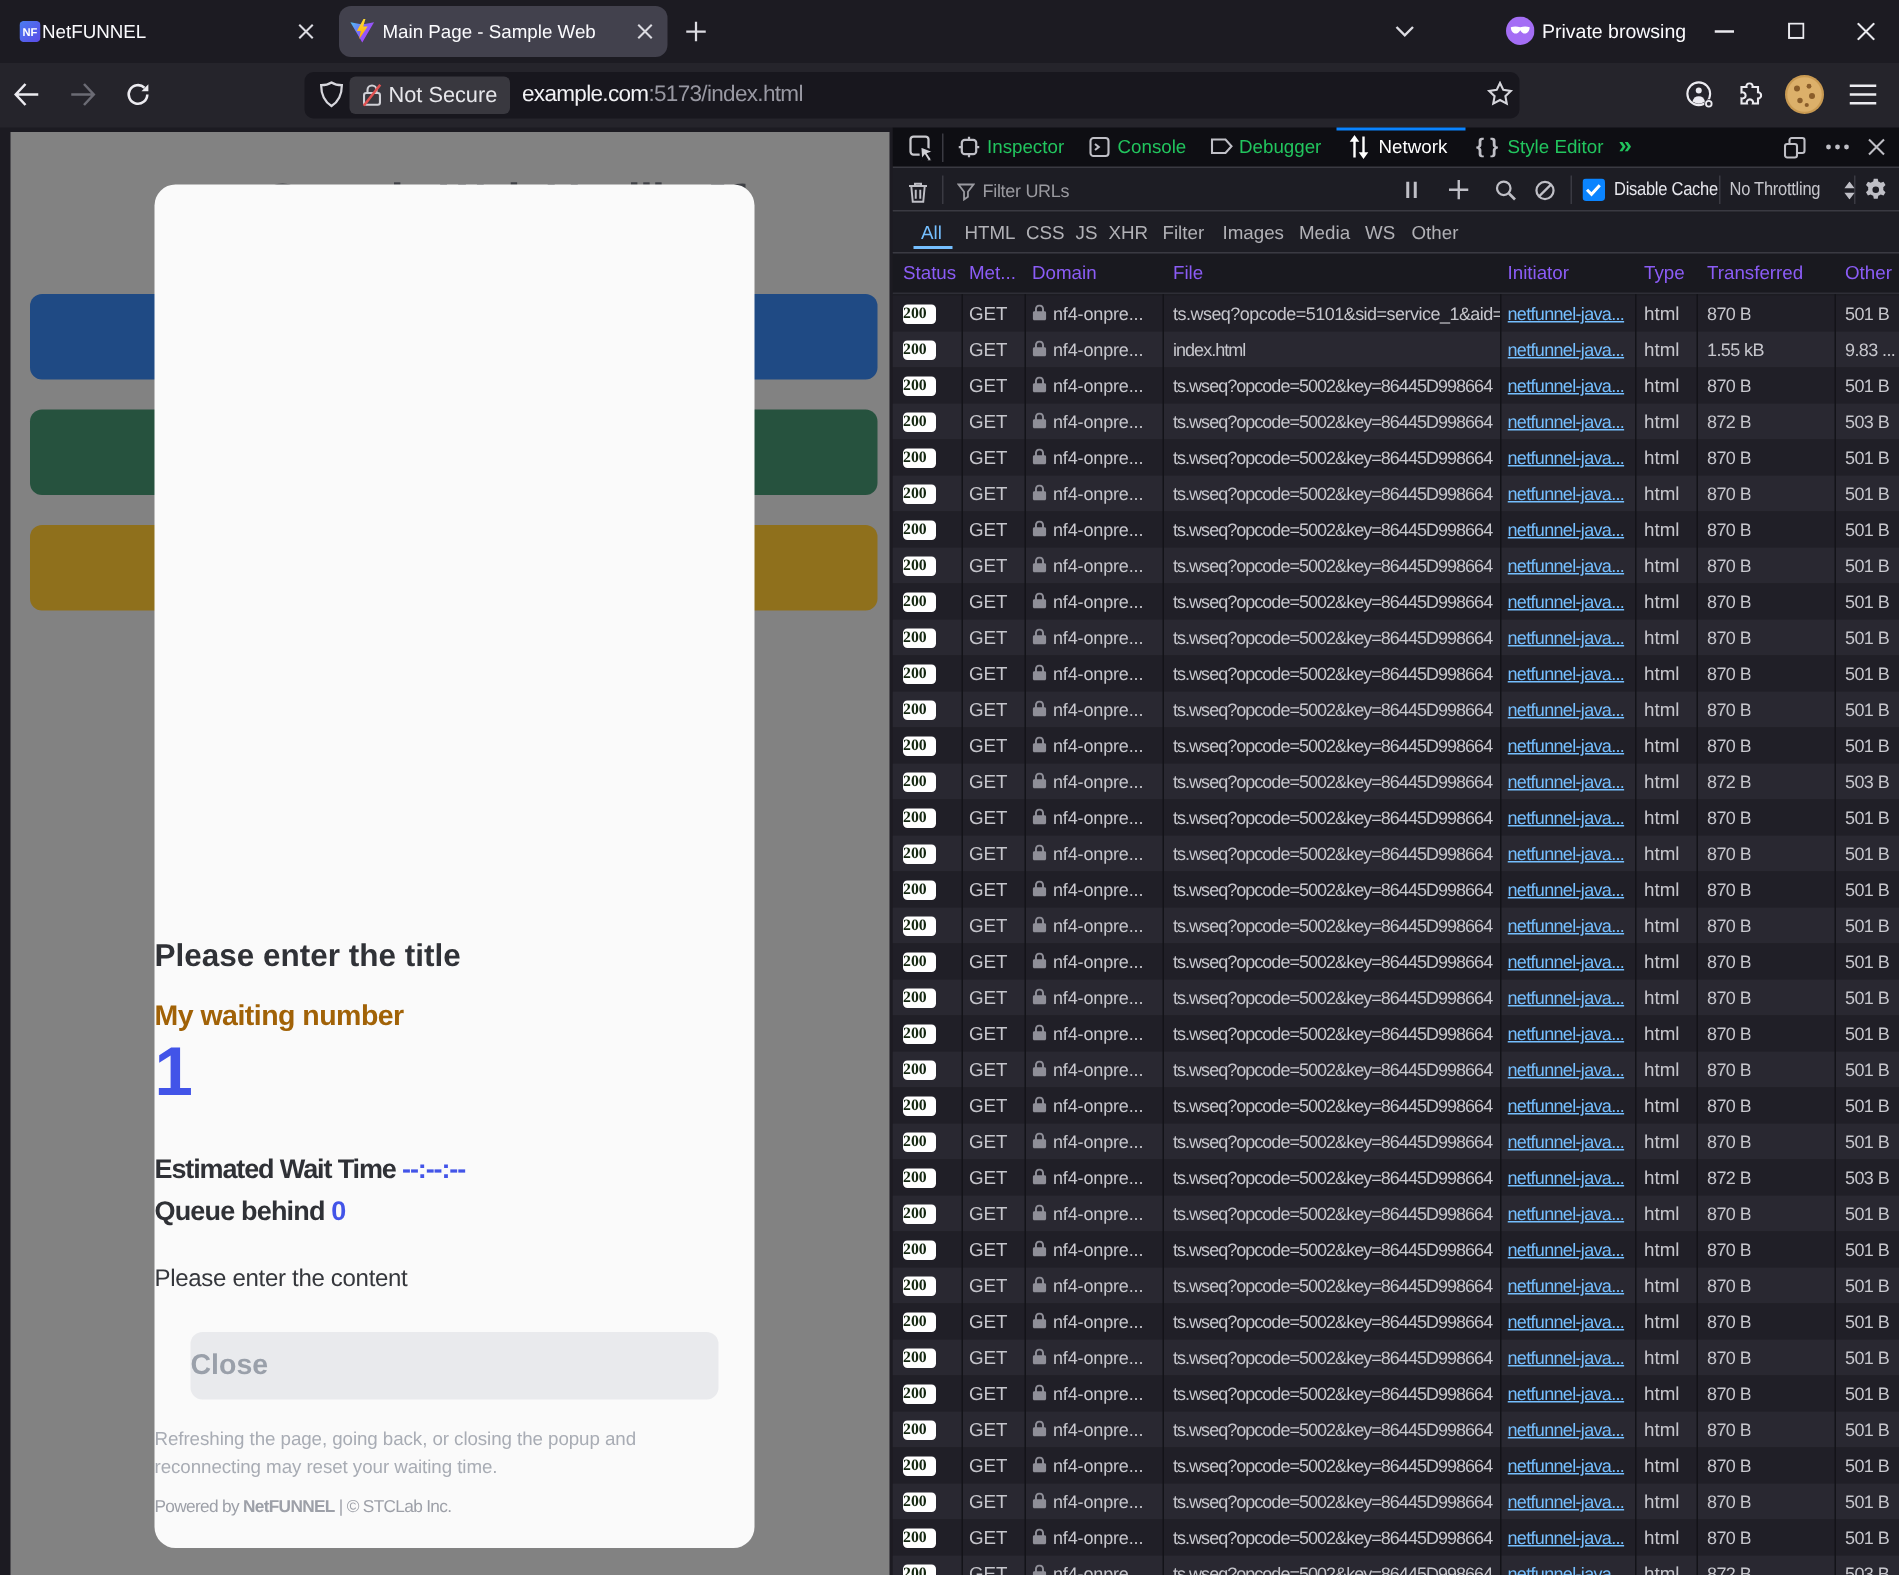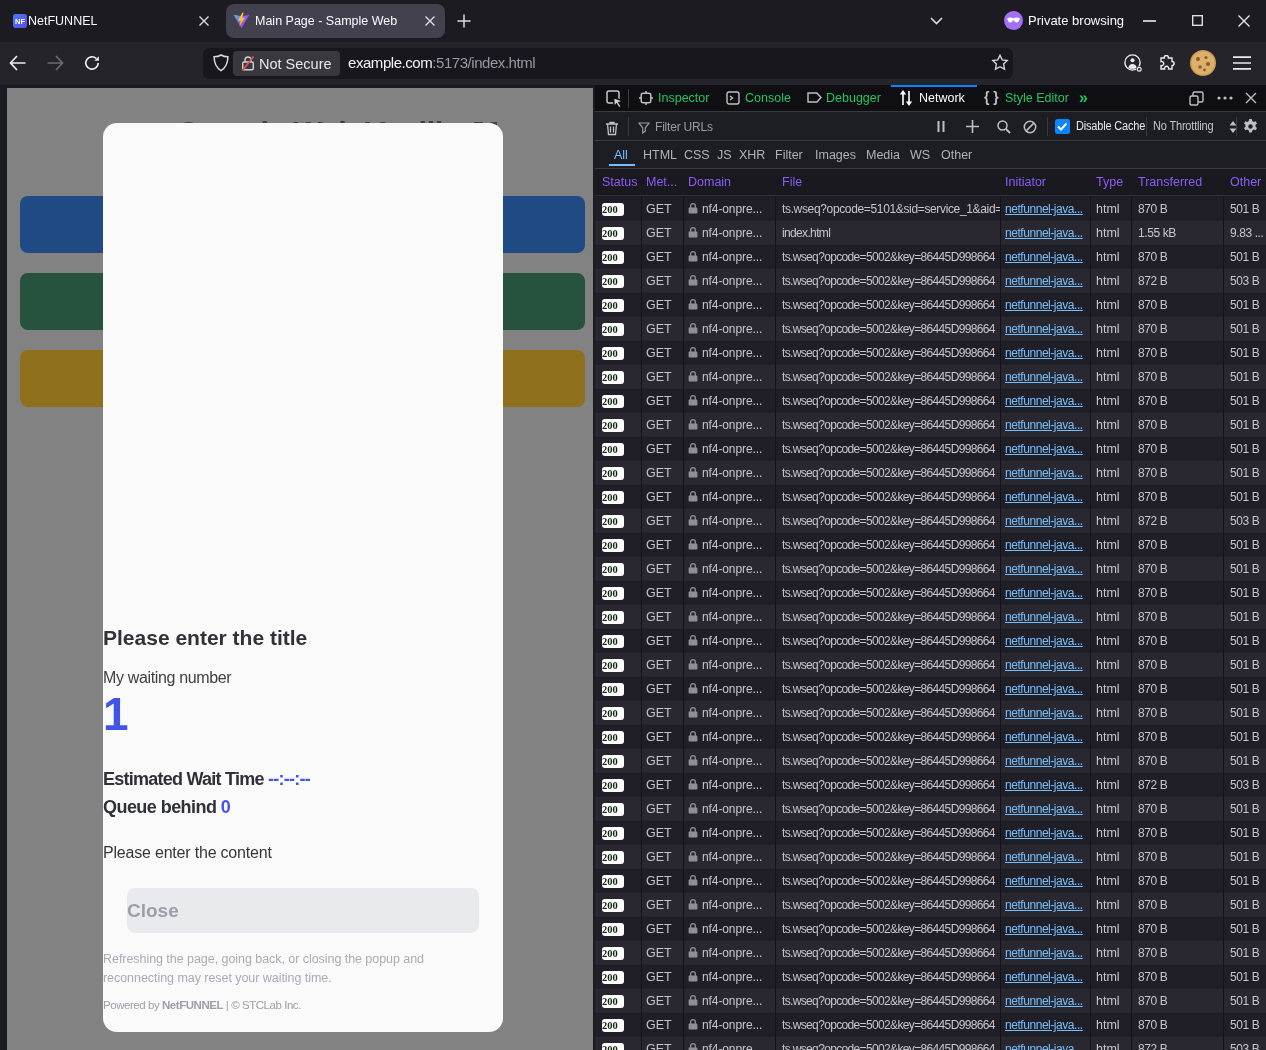--- a/index.html
+++ b/index.html
@@ -10,21 +10,21 @@
 .tabtitle{font-size:12.5px;color:#fbfbfe}
 #tab2{position:absolute;left:226px;top:4px;width:219px;height:34px;background:#42414d;border-radius:8px}
 #urlbar{position:absolute;left:203px;top:48px;width:810px;height:31px;background:#18171e;border-radius:6px}
 #chip{position:absolute;left:233px;top:51px;width:107px;height:25px;background:#39383f;border-radius:4px}
 
 #page{position:absolute;left:7px;top:88px;width:586px;height:962px;background:#828282;overflow:hidden}
 .bar{position:absolute;left:13px;width:565px;height:57px;border-radius:8px}
 #modal{position:absolute;left:96px;top:35px;width:400px;height:909px;background:#fafafa;border-radius:14px;text-align:left}
 #modal div{position:absolute;width:100%}
 #modal .t1{top:504px;font-size:21px;line-height:22px;font-weight:bold;color:#303237}
-#modal .t2{top:546px;font-size:16px;line-height:18px;font-weight:400;color:#404040;letter-spacing:-0.35px}
+#modal .t2{top:546px;font-size:19px;line-height:18px;font-weight:700;color:#a16207;letter-spacing:-0.35px}
 #modal .num{top:568px;font-size:46px;line-height:46px;font-weight:bold;color:#4254e8}
 #modal .t3{top:647px;font-size:18px;line-height:18px;font-weight:bold;color:#2f3136;letter-spacing:-0.75px}
 #modal .t4{top:675px;font-size:18px;line-height:18px;font-weight:bold;color:#2f3136;letter-spacing:-0.55px}
 #modal .blue{color:#4254e8}
 #modal .t5{top:721px;font-size:16px;line-height:17px;color:#35373c;letter-spacing:-0.2px}
 #modal .btn{top:765px;left:24px;width:352px;height:45px;background:#e9eaed;border-radius:8px;line-height:45px;font-size:19px;font-weight:600;color:#9aa0aa}
 #modal .foot{top:827px;font-size:12.5px;line-height:19px;color:#a8acb4;letter-spacing:-0.05px}
 #modal .pow{top:875px;font-size:11.5px;line-height:15px;color:#9da0a8;letter-spacing:-0.45px}
 #heading{position:absolute;left:171px;top:28px;width:319px;height:28px;overflow:hidden;font-size:31px;font-weight:bold;color:#3e4045;white-space:nowrap;letter-spacing:-0.5px}
 

